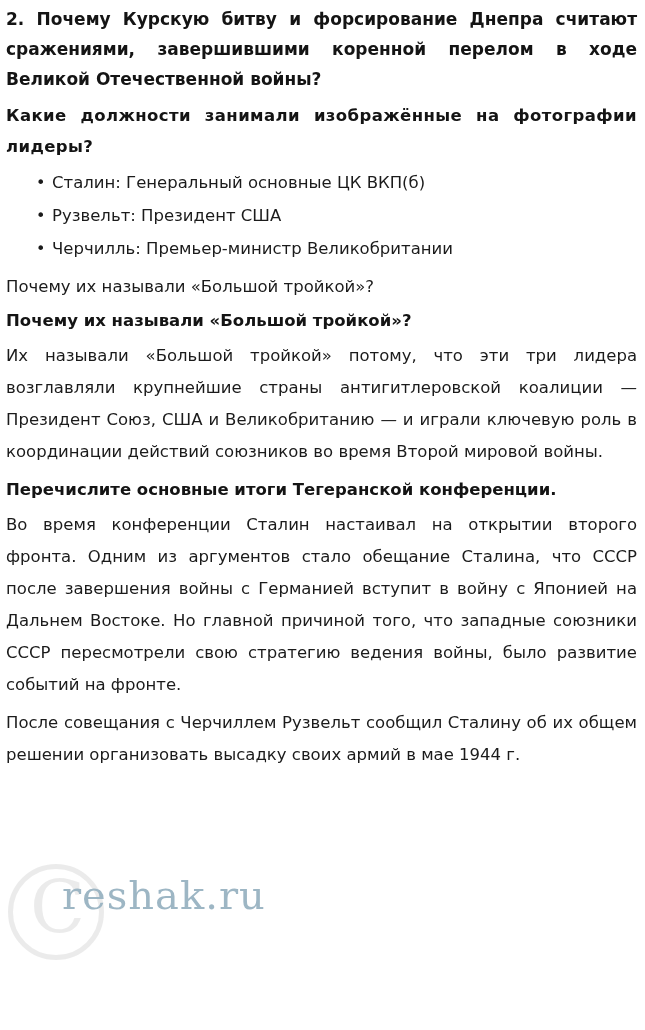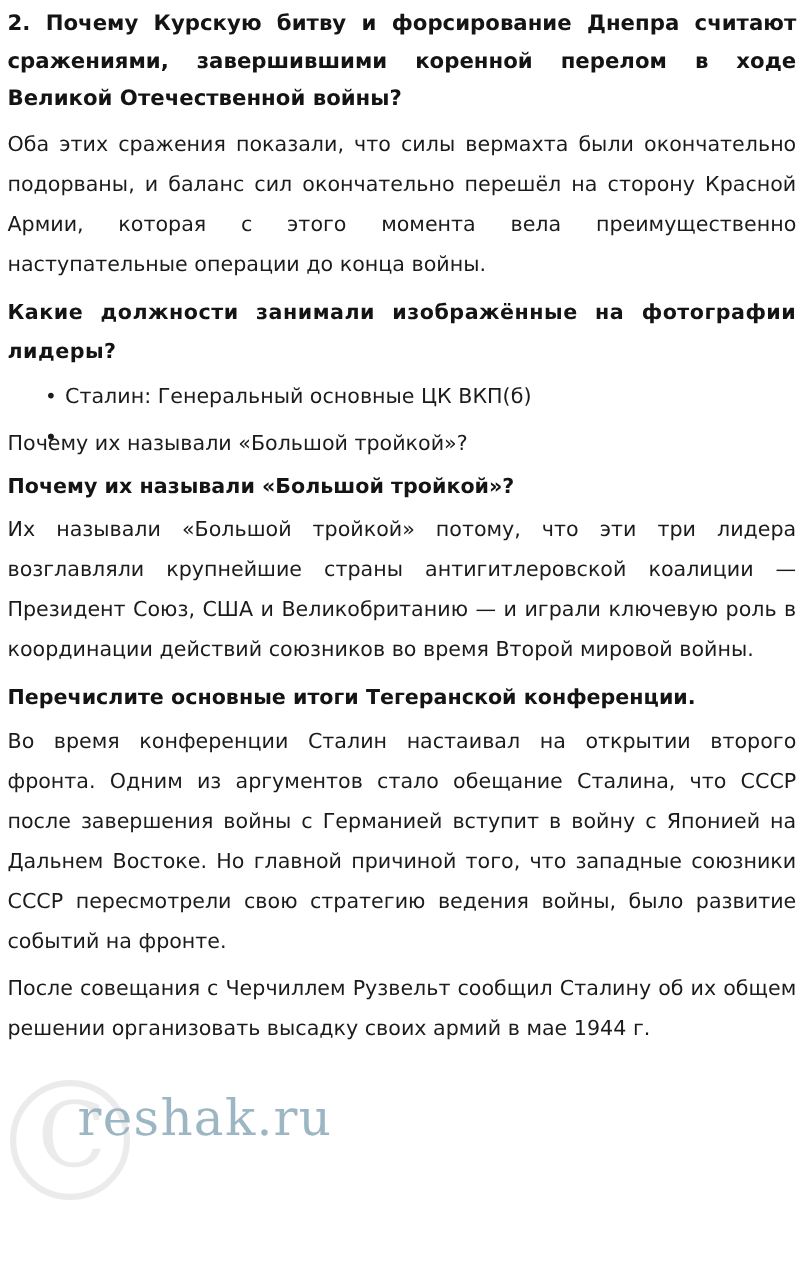--- a/index.html
+++ b/index.html
@@ -112,28 +112,27 @@
     font-family: "DejaVu Serif", serif;
   }
 </style>
 </head>
 <body>
 
 <div class="page">
 
   <div class="q-heading">2. Почему Курскую битву и форсирование Днепра считают сражениями, завершившими коренной перелом в ходе Великой Отечественной войны?</div>
 
-  <div class="para">Оба этих сражения показали, что силы вермахта были окончательно подорваны, и баланс сил окончательно перешёл на сторону Красной Армии, которая с этого момента вела преимущественно наступательные операции до конца войны.</div>
 
   <div class="sub-heading spaced">Какие должности занимали изображённые на фотографии лидеры?</div>
 
   <ul class="bullets">
     <li><span class="dot">•</span><span>Сталин: Генеральный основные ЦК ВКП(б)</span></li>
-    <li><span class="dot">•</span></li>
-    <li><span class="dot">•</span></li>
+    <li><span class="dot">•</span><span>Рузвельт: Президент США</span></li>
+    <li><span class="dot">•</span><span>Черчилль: Премьер-министр Великобритании</span></li>
   </ul>
 
   <div class="para tight">Почему их называли «Большой тройкой»?</div>
 
   <div class="sub-heading">Почему их называли «Большой тройкой»?</div>
 
   <div class="para">Их называли «Большой тройкой» потому, что эти три лидера возглавляли крупнейшие страны антигитлеровской коалиции — Президент Союз, США и Великобританию — и играли ключевую роль в координации действий союзников во время Второй мировой войны.</div>
 
   <div class="sub-heading">Перечислите основные итоги Тегеранской конференции.</div>
 

